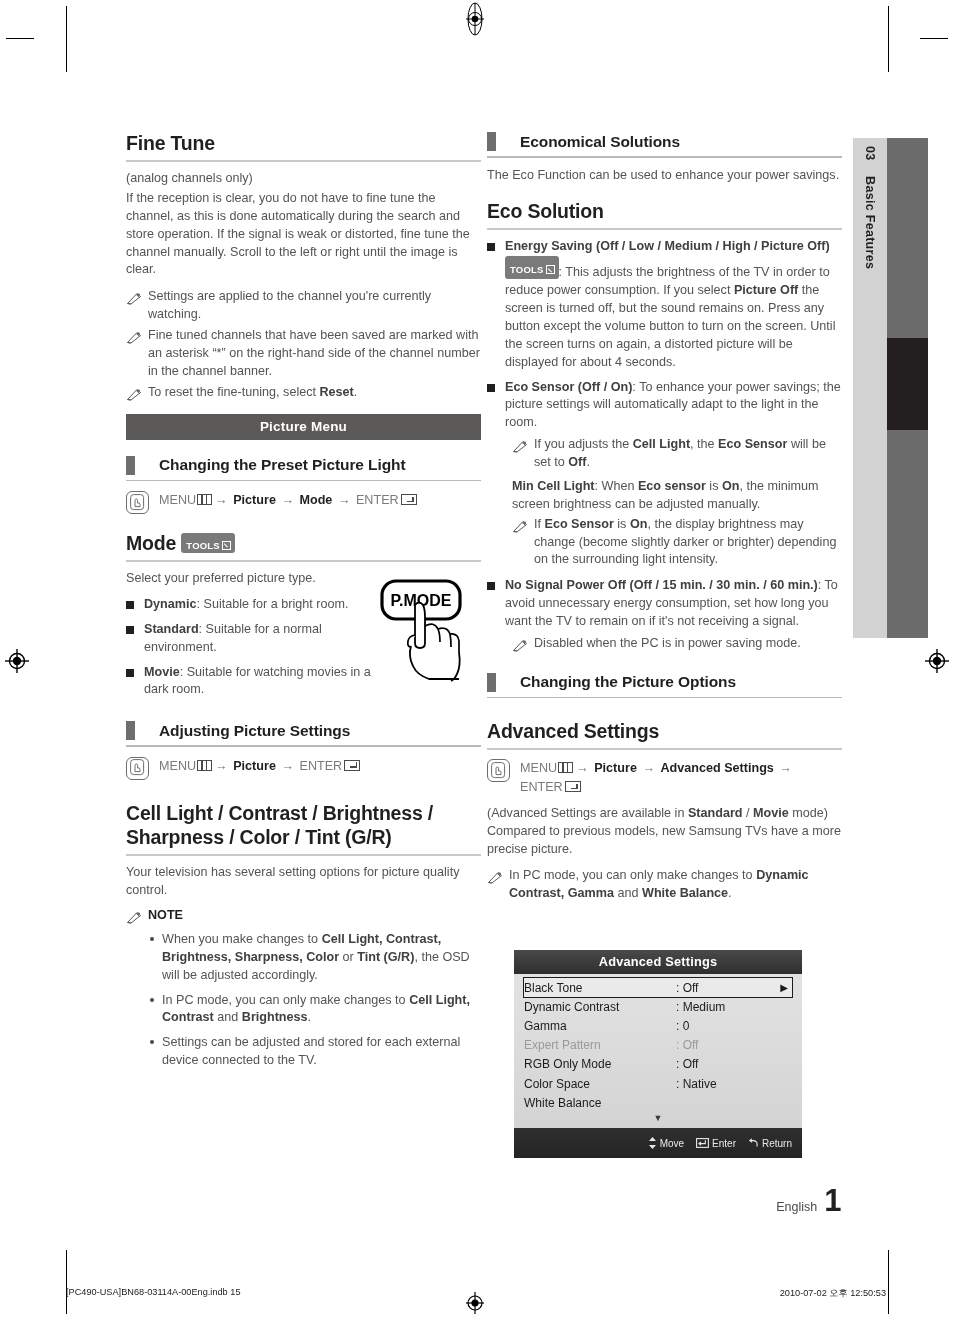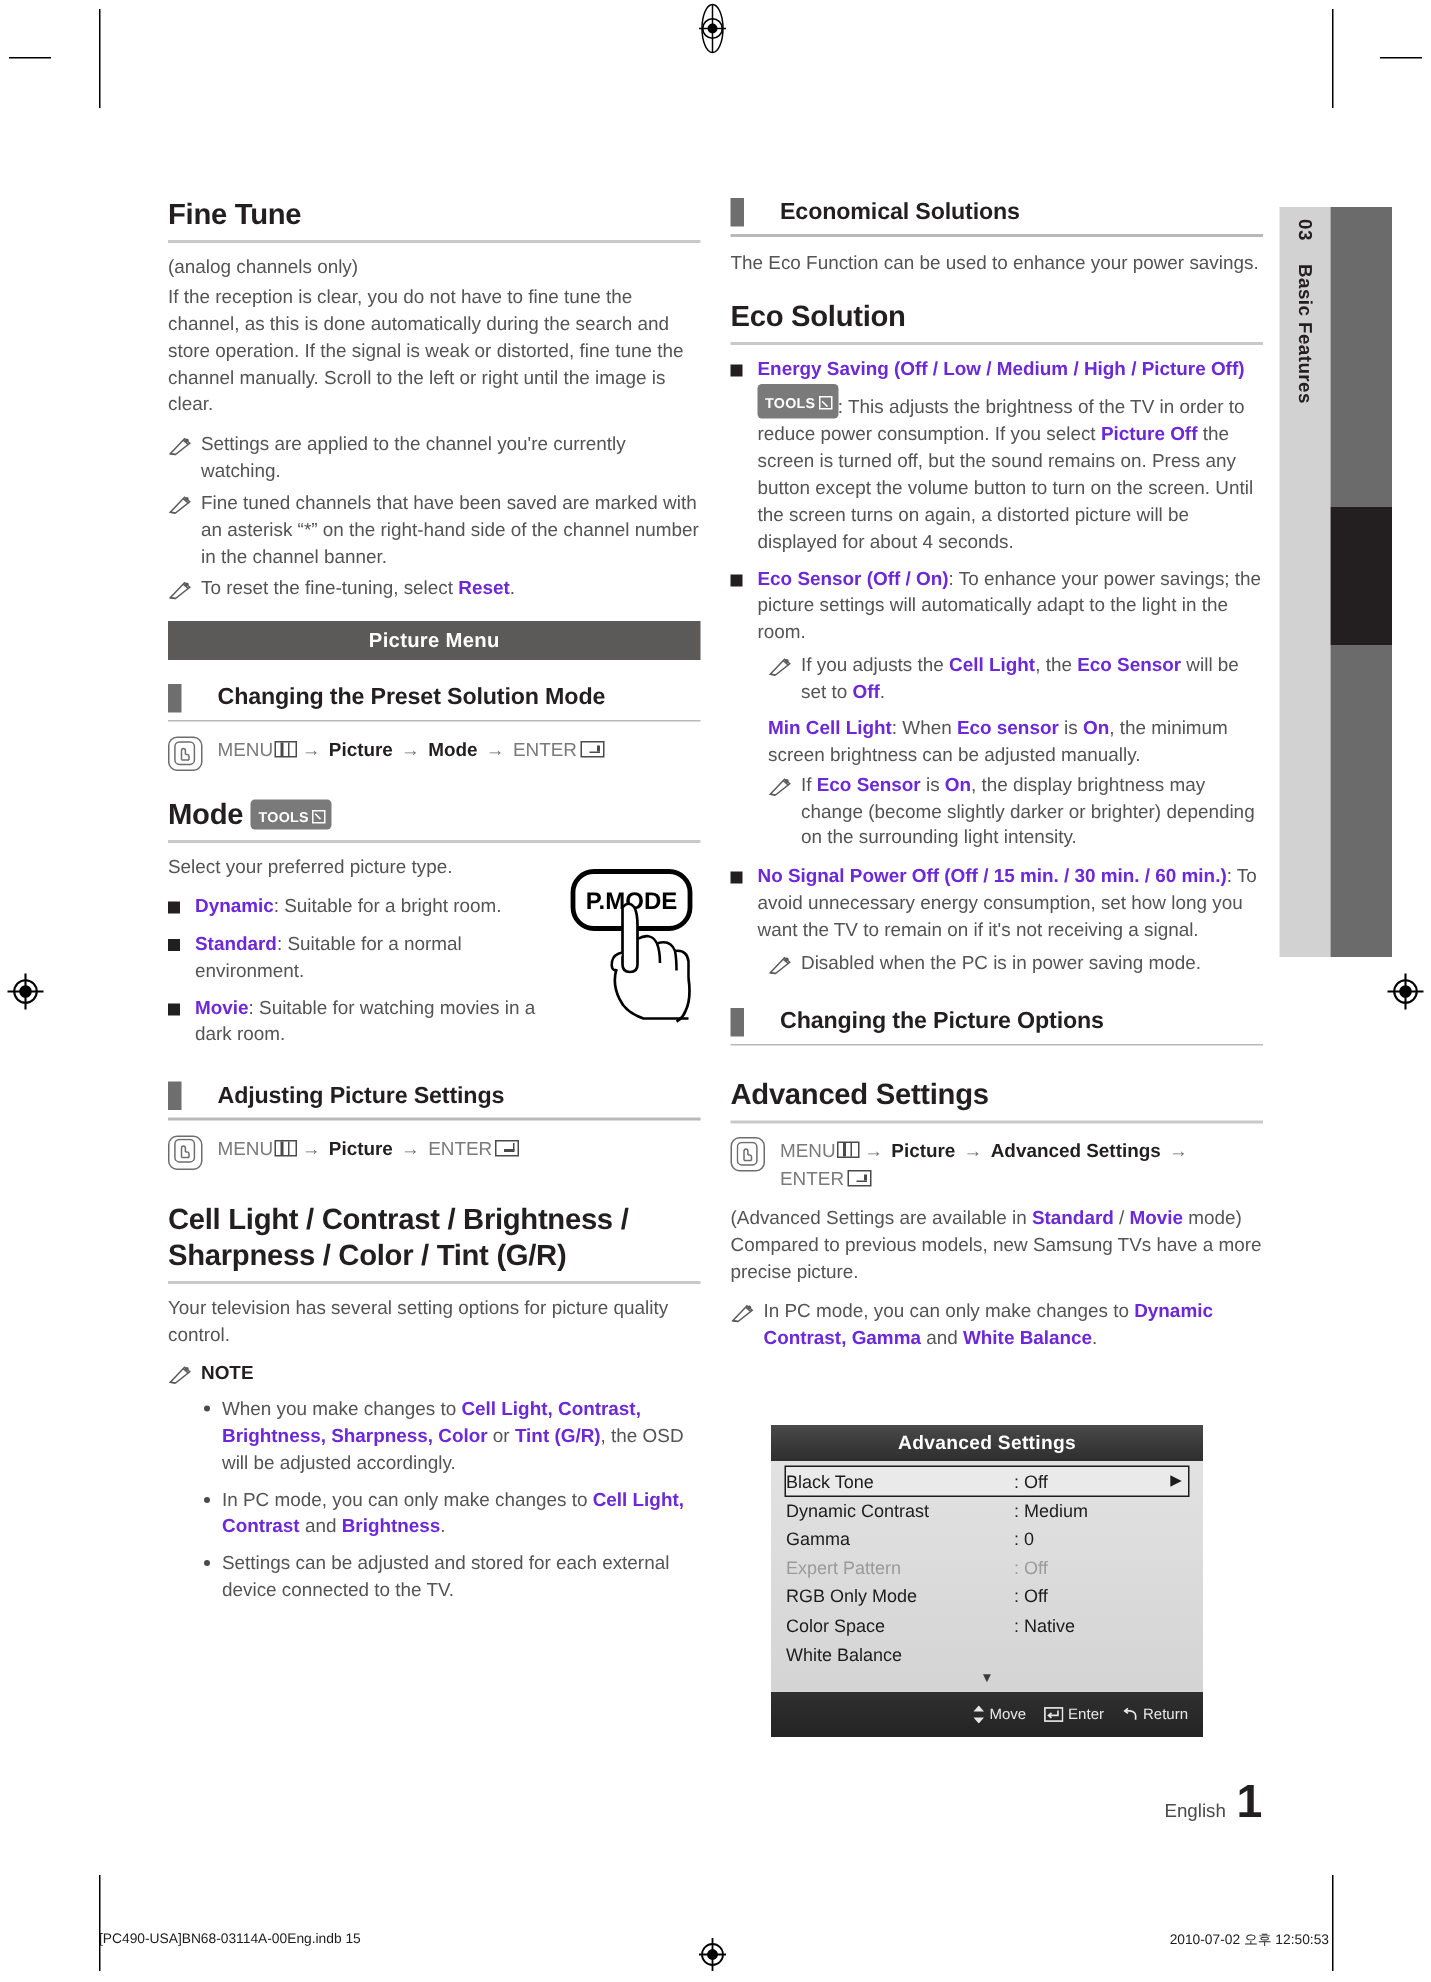--- a/index.html
+++ b/index.html
@@ -11,21 +11,21 @@
   }
   .page{position:absolute;inset:0;}
 
   
   .cropmark{position:absolute;background:#000;}
   .reg{position:absolute;width:26px;height:26px;}
   .reg svg{display:block;}
 
   
   .col{position:absolute;top:132px;width:355px;}
-  .col-left{left:112px;}
+  .col-left{left:126px;}
   .col-right{left:487px;}
 
   
   h1.title{
     font-size:19.5px;font-weight:bold;color:#231f20;margin:0 0 5px 0;
     letter-spacing:-0.2px;line-height:1.18;
   }
   .rule{height:2px;background:#c9c9c9;margin:0 0 8px 0;}
 
   .sechead{display:flex;align-items:center;gap:24px;margin:0 0 5px 0;text-align:center;}
@@ -33,21 +33,21 @@
   .sechead .txt{font-size:15.5px;font-weight:bold;color:#231f20;letter-spacing:-0.1px;}
   .sechead-rule{height:1.5px;background:#b9b9b9;margin-bottom:9px;}
 
   .banner{
     background:#5c5a58;color:#fff;font-weight:bold;font-size:13.5px;
     text-align:center;padding:5px 0 6px;letter-spacing:0.2px;margin:0 0 16px 0;
   }
 
   
   p{margin:0 0 2px 0;font-size:12.6px;line-height:1.42;color:#555454;}
-  b,strong{color:#6d28d9;font-weight:bold;}
+  b,strong{color:#404040;font-weight:bold;}
 
   
   .navpath{display:flex;align-items:flex-start;gap:10px;margin:2px 0 10px 0;}
   .handbtn{
     flex:0 0 auto;width:21px;height:21px;border:1.6px solid #6d6d6d;border-radius:6px;
     position:relative;margin-top:1px;
   }
   .handbtn svg{position:absolute;left:2.5px;top:1.5px;}
   .navtext{font-size:12.6px;line-height:1.5;color:#6e6e6e;padding-top:1px;}
   .navtext b{color:#231f20;}
@@ -240,21 +240,21 @@
             <circle cx="12.6" cy="2.6" r="1.2" fill="#5a5a5a"></circle>
           </svg>
       </span>
       <span class="ntxt"><span>To reset the fine-tuning, select </span><b>Reset</b><span>.</span></span>
     </div>
 
     <div class="banner">Picture Menu</div>
 
     <div class="sechead">
       <span class="bar"></span>
-      <span class="txt">Changing the Preset Solution Mode</span>
+      <span class="txt">Changing the Preset Picture Light</span>
     </div>
     <div class="sechead-rule"></div>
 
     <div class="navpath">
       <span class="handbtn">
         <svg width="15" height="17" viewBox="0 0 15 17">
             <rect x="0.6" y="0.6" width="13" height="15" rx="3" fill="none" stroke="#6d6d6d" stroke-width="1"></rect>
             <path d="M5 12.5 L5 6.5 Q5 5 6.3 5 Q7.6 5 7.6 6.5 L7.6 9" fill="none" stroke="#6d6d6d" stroke-width="1"></path>
             <path d="M7.6 9 Q9.9 8.6 10 10.2 L10 12.6" fill="none" stroke="#6d6d6d" stroke-width="1"></path>
             <path d="M5 12.6 L10 12.6" fill="none" stroke="#6d6d6d" stroke-width="1"></path>

